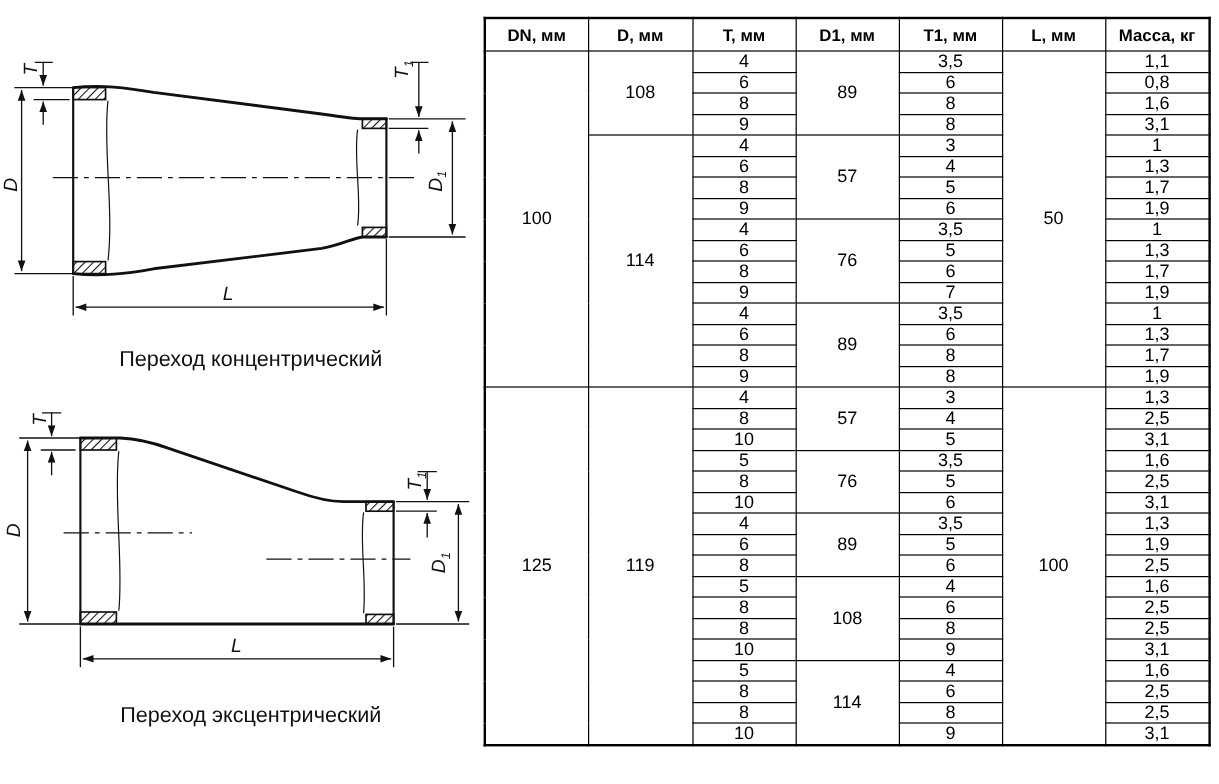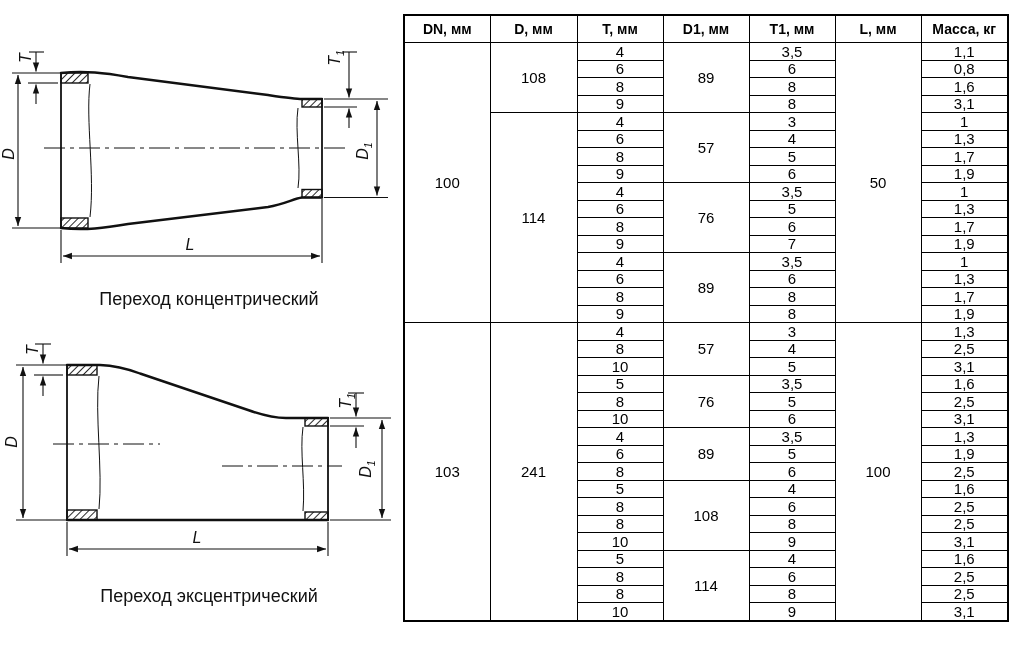--- a/index.html
+++ b/index.html
@@ -243,22 +243,22 @@
           <td>8</td>
           <td>8</td>
           <td>1,7</td>
         </tr>
         <tr>
           <td>9</td>
           <td>8</td>
           <td>1,9</td>
         </tr>
         <tr>
-          <td rowspan="17">103</td>
-          <td rowspan="17">241</td>
+          <td rowspan="17">125</td>
+          <td rowspan="17">119</td>
           <td>4</td>
           <td rowspan="3">57</td>
           <td>3</td>
           <td rowspan="17">100</td>
           <td>1,3</td>
         </tr>
         <tr>
           <td>8</td>
           <td>4</td>
           <td>2,5</td>

